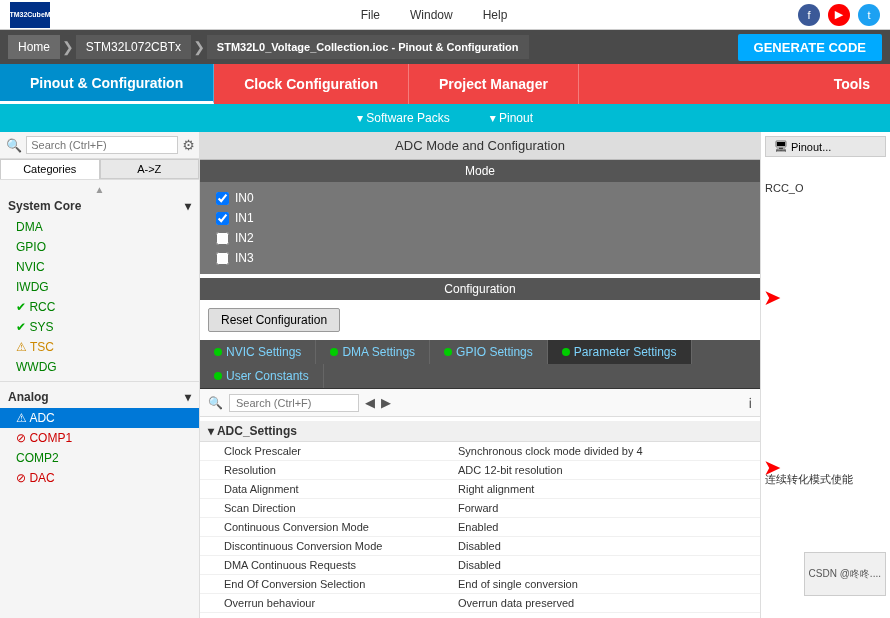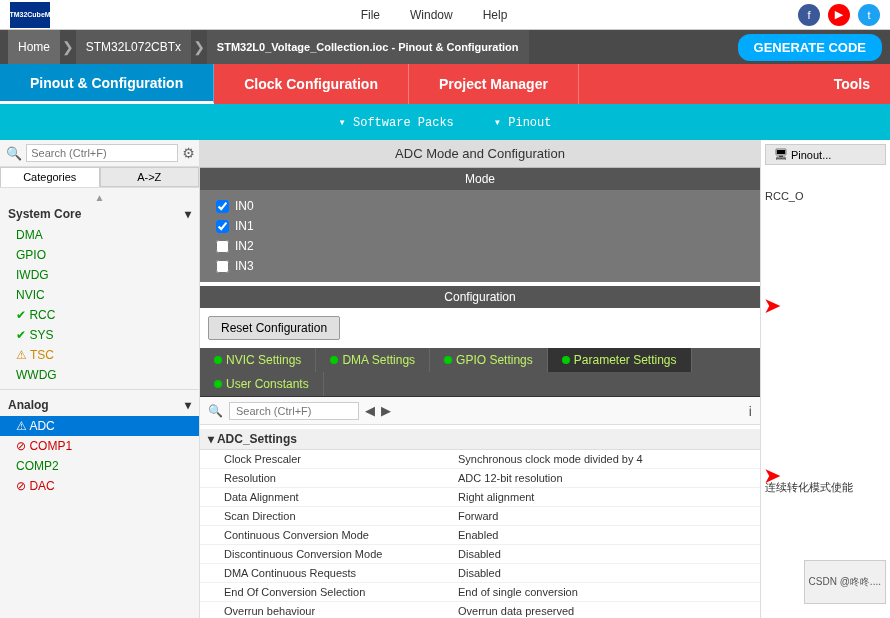--- a/index.html
+++ b/index.html
@@ -70,41 +70,41 @@
       height: 34px;
       padding: 0 8px;
       gap: 0;
     }
     .breadcrumb-item {
       display: flex;
       align-items: center;
       color: #fff;
       font-size: 12px;
       padding: 0 10px;
-      height: 34px;
+      height: 24px;
       background: #5a5a5a;
       position: relative;
     }
     .breadcrumb-item.home { background: #6a6a6a; }
     .breadcrumb-arrow {
       color: #aaa;
       margin: 0 2px;
       font-size: 14px;
     }
     .breadcrumb-item.active { background: #555; font-weight: bold; font-size: 11px; }
     .generate-btn {
       margin-left: auto;
       background: #00aaff;
       color: #fff;
       border: none;
       padding: 6px 16px;
       font-size: 13px;
       font-weight: bold;
       cursor: pointer;
-      border-radius: 12px;
+      border-radius: 2px;
     }
 
     
     .tab-bar {
       display: flex;
       background: #ef4444;
       height: 40px;
     }
     .tab {
       display: flex;
@@ -117,25 +117,24 @@
       cursor: pointer;
       border-right: 1px solid rgba(255,255,255,0.3);
     }
     .tab.active { background: #008ecc; border-bottom: 3px solid #fff; }
     .tab-tools { margin-left: auto; padding-right: 20px; font-size: 14px; font-weight: bold; color: #fff; display: flex; align-items: center; }
 
     
     .sub-nav {
       display: flex;
       background: #00bcd4;
-      height: 36px;
+      height: 28px;
       align-items: center;
       justify-content: center;
       gap: 40px;
-      font-family: Liberation Mono, monospace;
     }
     .sub-nav-item {
       color: #fff;
       font-size: 12px;
       cursor: pointer;
       display: flex;
       align-items: center;
       gap: 4px;
     }
 
@@ -274,21 +273,21 @@
       flex-wrap: wrap;
       background: #555;
       border-bottom: 1px solid #333;
     }
     .settings-tab {
       display: flex;
       align-items: center;
       gap: 4px;
       padding: 5px 14px;
       font-size: 12px;
-      color: #bef264;
+      color: #7dd3fc;
       cursor: pointer;
       border-right: 1px solid #666;
     }
     .settings-tab .dot { width: 8px; height: 8px; border-radius: 50%; background: #00cc00; display: inline-block; }
     .settings-tab.active-sub { background: #333; }
 
     
     .param-search-bar {
       display: flex;
       align-items: center;
@@ -440,22 +439,22 @@
 
     <div class="sidebar-section">
 
       <div style="text-align:center; color:#999; font-size:10px; cursor:pointer;">▲</div>
       <div class="sidebar-section-header">
         <span>System Core</span>
         <span>▾</span>
       </div>
       <div class="sidebar-item">DMA</div>
       <div class="sidebar-item">GPIO</div>
+      <div class="sidebar-item">NVIC</div>
       <div class="sidebar-item">IWDG</div>
-      <div class="sidebar-item">NVIC</div>
       <div class="sidebar-item checked"><span style="color:#00aa00;">✔</span> RCC</div>
       <div class="sidebar-item checked"><span style="color:#00aa00;">✔</span> SYS</div>
       <div class="sidebar-item warning"><span style="color:#cc8800;">⚠</span> TSC</div>
       <div class="sidebar-item">WWDG</div>
     </div>
 
     <div class="sidebar-section2">
       <div class="sidebar-section-header">
         <span>Analog</span>
         <span>▾</span>

